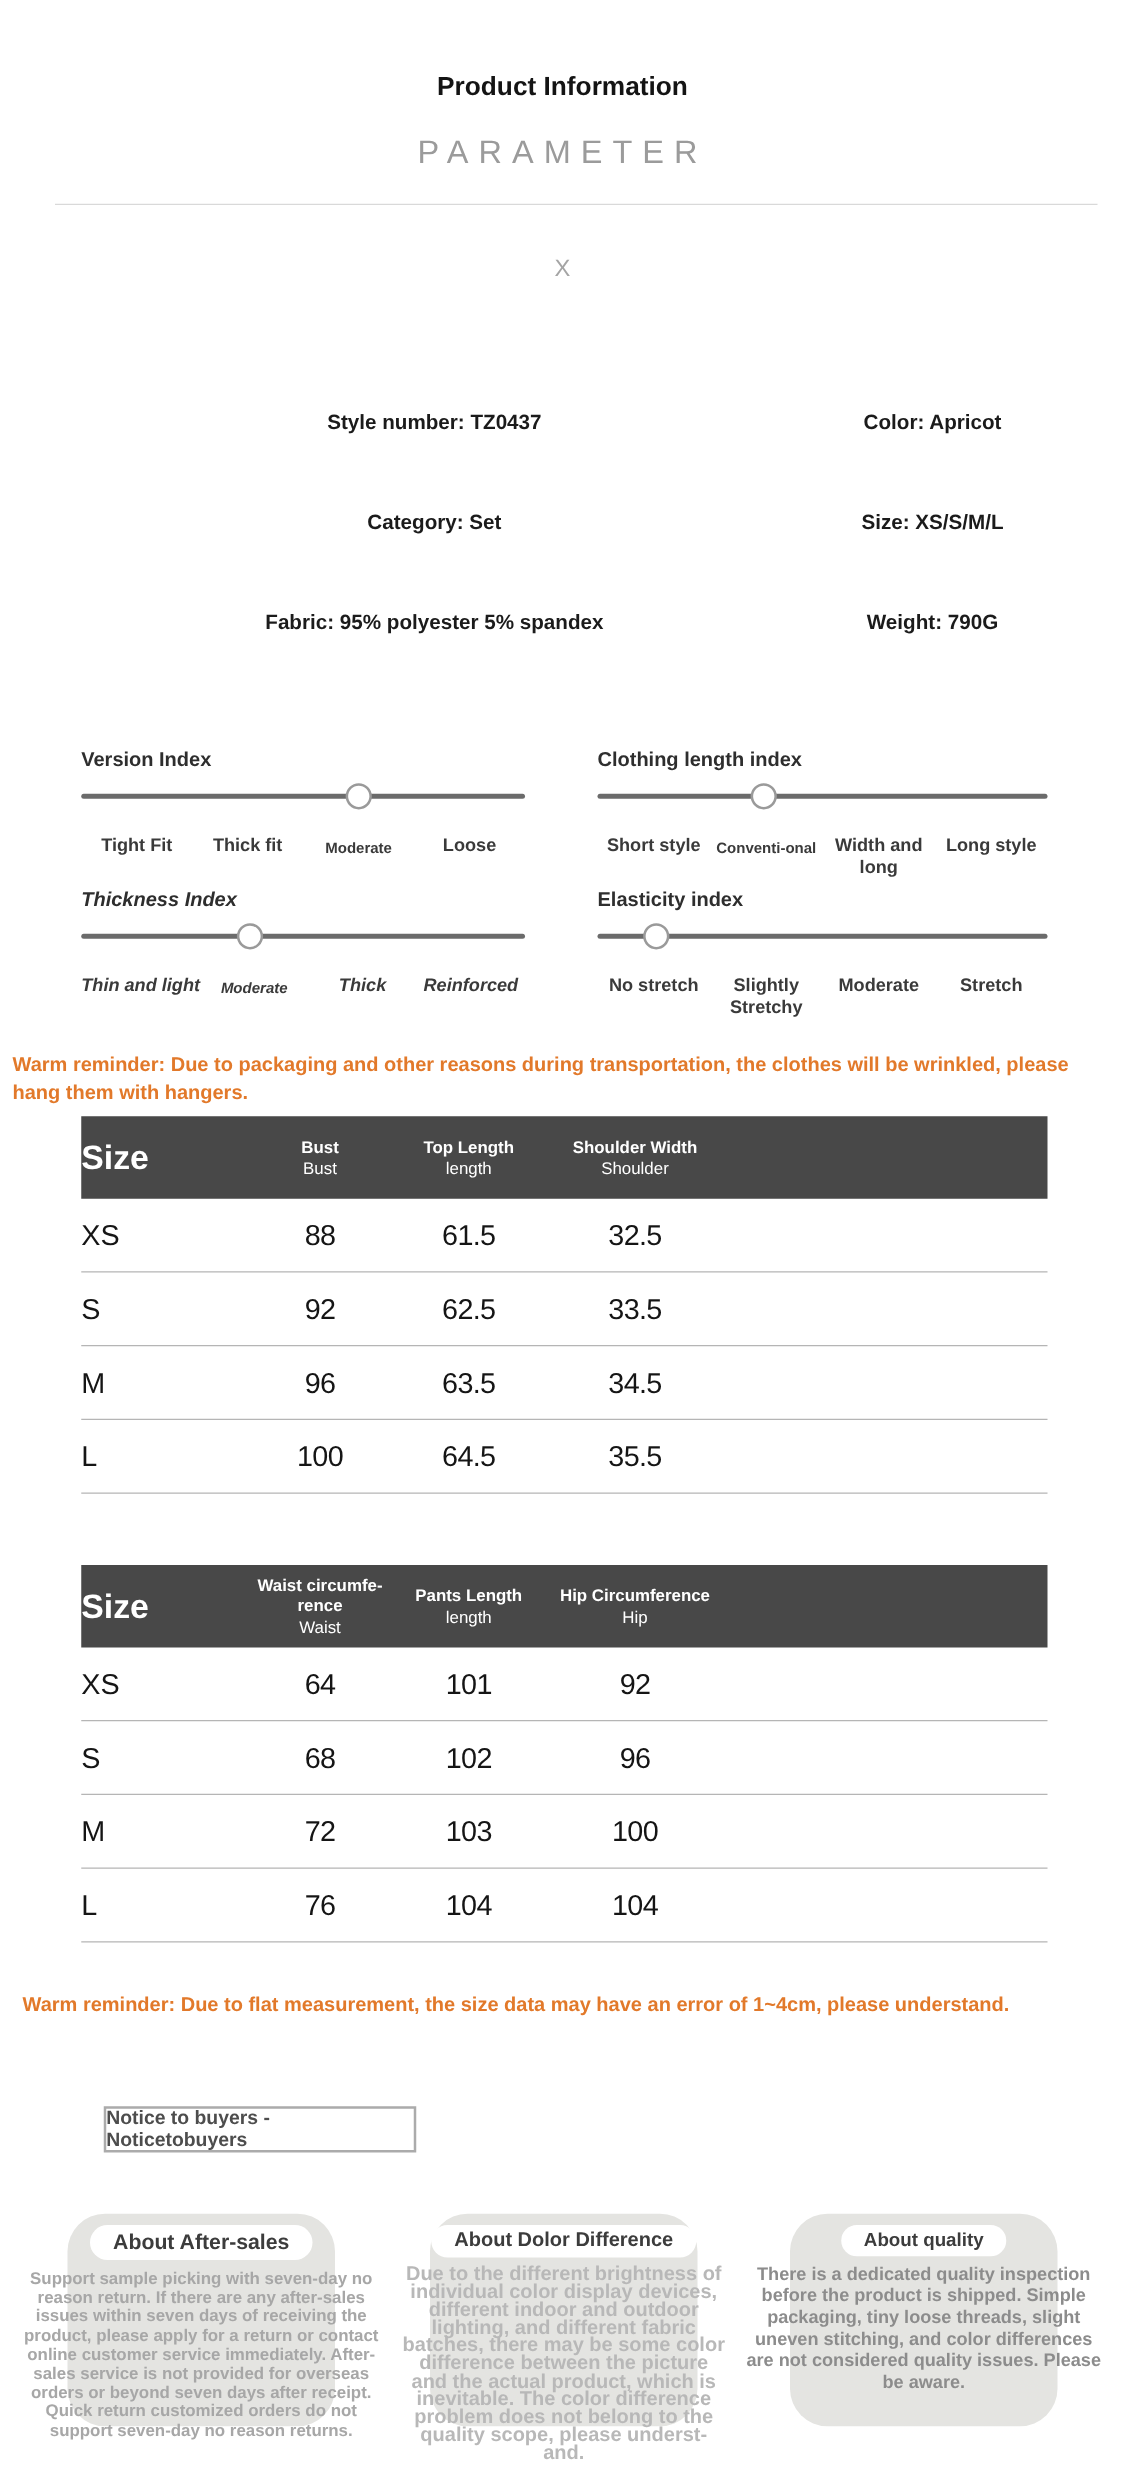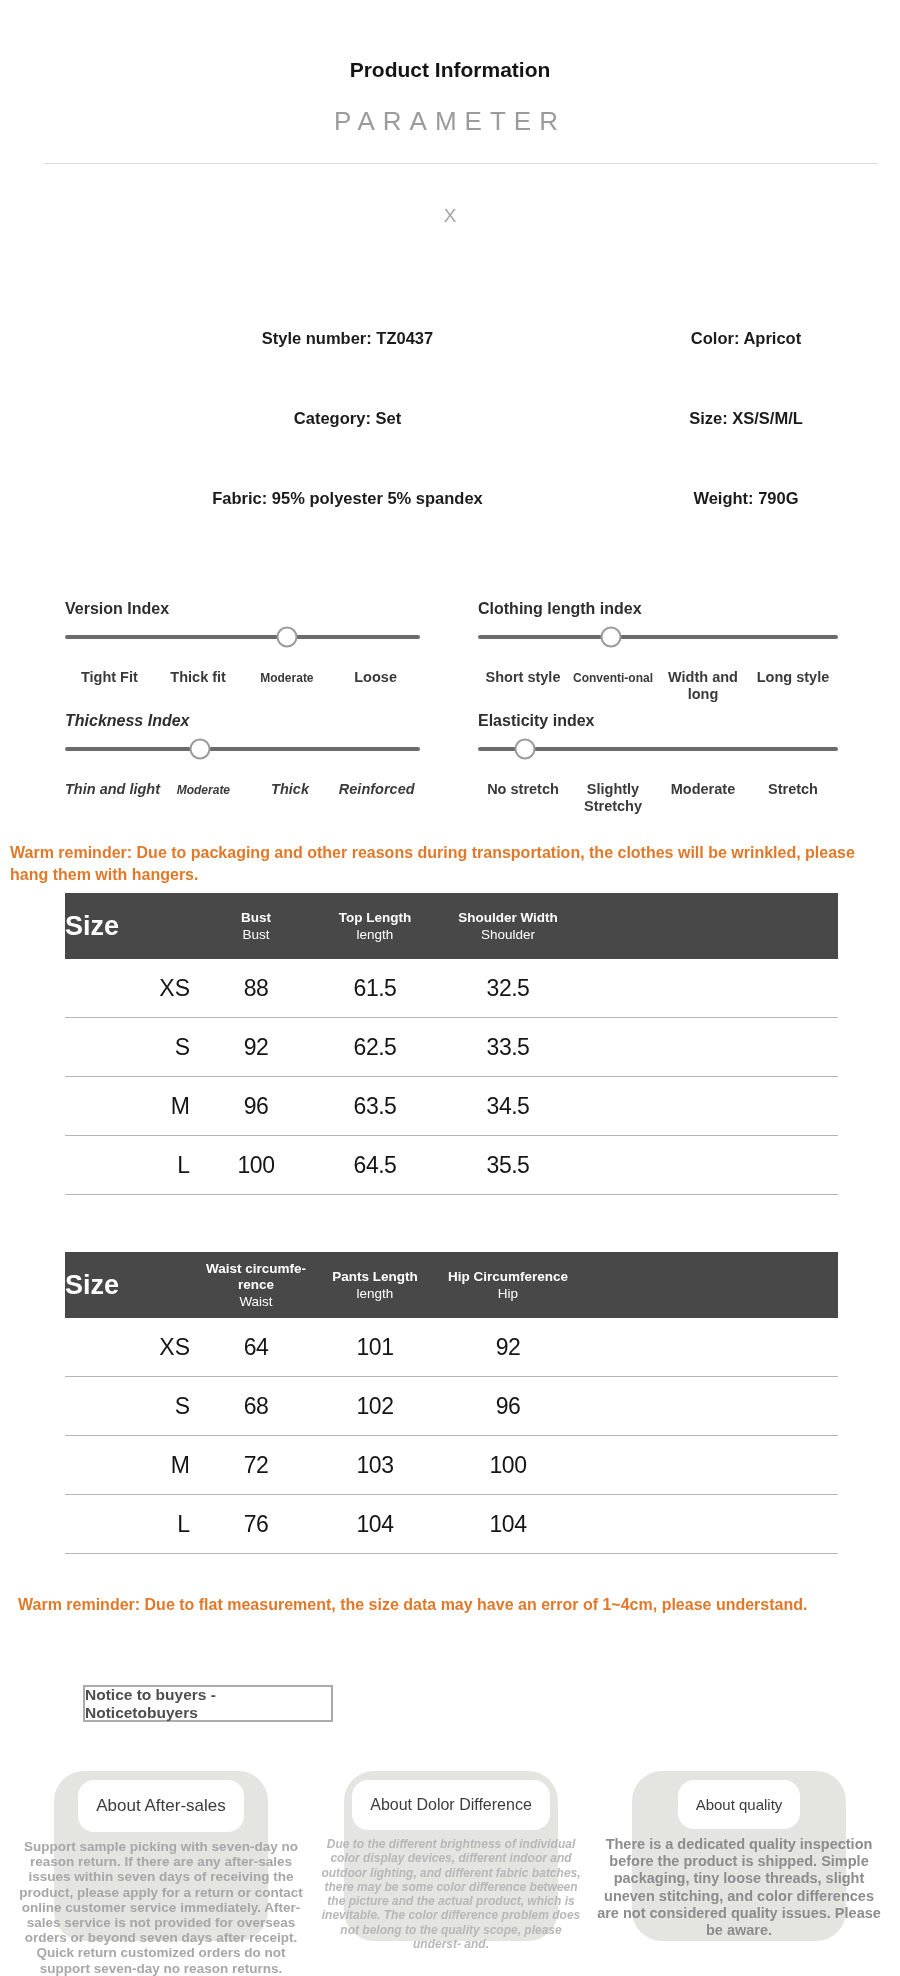--- a/index.html
+++ b/index.html
@@ -48,44 +48,44 @@
   .size-table.t0 { top:893px; }
   .size-table.t1 { top:1252px; }
   .t-head { display:grid; grid-template-columns:125px 132px 106px 160px 1fr;
             align-items:center; background:#484848; color:#fff; height:66px; }
   .t-size-h { font-size:27px; font-weight:bold; }
   .t-col-h { text-align:center; }
   .t-col-main { font-size:13.5px; font-weight:bold; white-space:pre-line; line-height:16px; }
   .t-col-sub  { font-size:13.5px; line-height:17px; }
   .t-row { display:grid; grid-template-columns:125px 132px 106px 160px 1fr;
            align-items:center; height:59px; border-bottom:1px solid #b5b5b5; }
-  .t-size { font-size:23px; color:#151515; text-align:right; }
+  .t-size { font-size:23px; color:#151515; text-align:left; }
   .t-val  { font-size:23px; color:#151515; text-align:center; letter-spacing:-0.5px; }
 
   
   .notice-box { position:absolute; top:1685px; left:83px; width:250px; height:37px;
                 border:2px solid #ababab; display:flex; align-items:center; justify-content:center; }
   .notice-box span { font-size:15.5px; font-weight:bold; color:#4d4d4d; }
 
   
   .card { position:absolute; top:1765px; }
   .card.c0 { left:8px;   width:306px; }
   .card.c1 { left:320px; width:262px; }
   .card.c2 { left:588px; width:302px; }
   .card-bg { position:absolute; top:6px; left:50%; transform:translateX(-50%);
              width:214px; height:170px; background:#e4e4e1; border-radius:30px; }
   .card-title-row { position:relative; text-align:center; margin-top:15px; }
   .card-title { display:inline-block; background:#ffffff; border-radius:16px;
-                padding:16px 18px; font-weight:normal; color:#3c3c3c; }
+                padding:4px 18px; font-weight:bold; color:#3c3c3c; }
   .c0 .card-title { font-size:17px; }
   .c1 .card-title { font-size:16px; }
   .c2 .card-title { font-size:15px; }
   .card-body { position:relative; text-align:center; font-weight:bold; margin-top:7px; }
   .c0 .card-body { font-size:13.5px; line-height:15.2px; color:#a7a7a7; padding:0 6px; }
-  .c1 .card-body { font-size:12px; line-height:14.3px; color:#b8b8b8; padding:0 1px;font-style:italic; }
+  .c1 .card-body { font-size:16px; line-height:14.3px; color:#b8b8b8; padding:0 1px; }
   .c2 .card-body { font-size:14.5px; line-height:17.2px; color:#8c8c8c; padding:0 4px; }
 </style>
 </head>
 <body>
 
 <div class="page">
 
   <div class="hdr-title">Product Information</div>
   <div class="hdr-sub">PARAMETER</div>
   <div class="hdr-rule"></div>

